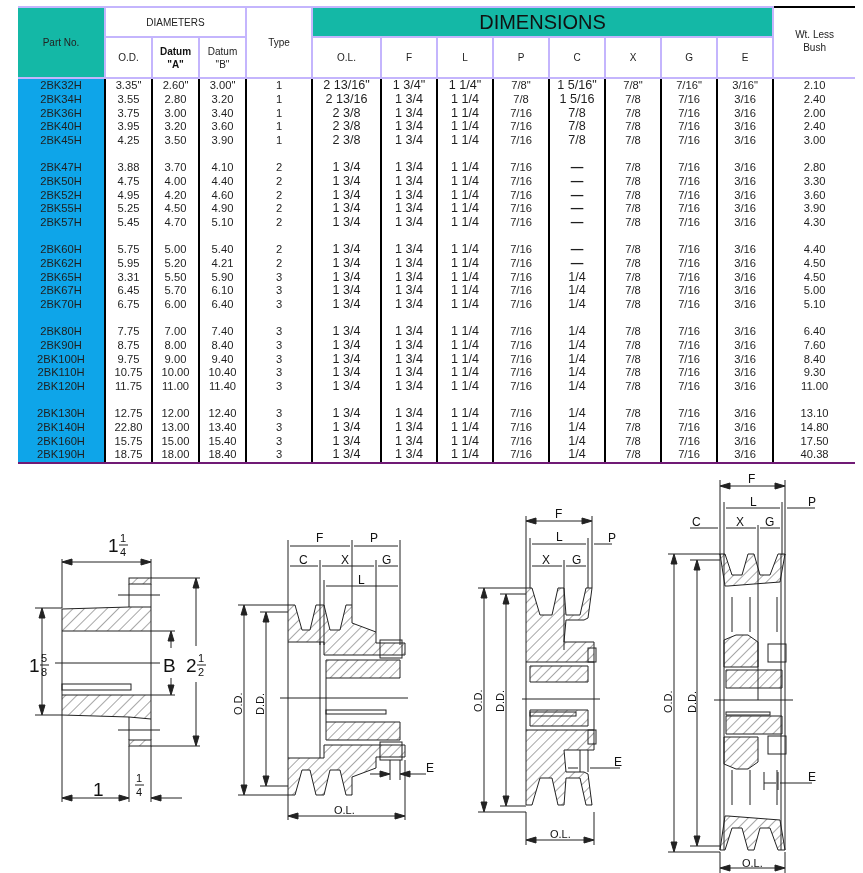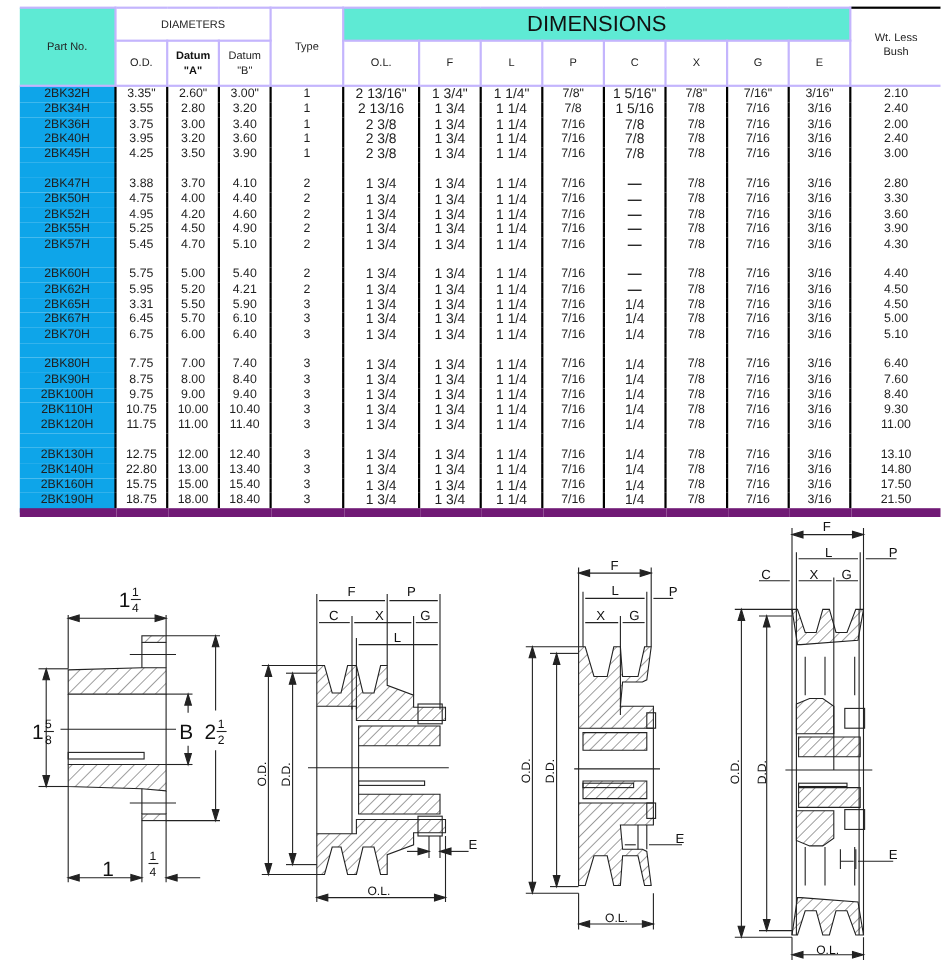--- a/index.html
+++ b/index.html
@@ -3,36 +3,36 @@
 <meta charset="utf-8">
 <style>
   html, body { margin: 0; padding: 0; background: #ffffff; }
   body { width: 863px; height: 873px; position: relative; overflow: hidden;
          font-family: "Liberation Sans", sans-serif; color: #1a1a1a; }
 
   .spec-table { position: absolute; left: 18px; top: 6px; border-collapse: collapse;
                 table-layout: fixed; width: 837px; }
   .spec-table th, .spec-table td { padding: 0; text-align: center; }
   .spec-table thead th { border: 2px solid #c4b5fd; font-weight: normal; font-size: 10px; color: #222; }
-  .spec-table thead th.gray { background: #5eead4; }
+  .spec-table thead th.gray { background: #14b8a6; }
   .spec-table thead th.dims { font-size: 20px; height: 27px; color: #111; }
   .spec-table thead th.bold { font-weight: bold; color: #111; }
   .spec-table thead tr.h1 th { height: 28px; }
   .spec-table thead tr.h2 th { height: 39px; }
   .spec-table thead th .two { display: block; line-height: 13px; }
   .spec-table thead th.wt { vertical-align: top; padding-top: 20px; line-height: 15px; }
   .spec-table thead th.wt-r { border-right: none; border-top: 2px solid #000; }
 
   .spec-table tbody td { font-size: 11.2px; line-height: 13.8px; height: 13.8px;
                          border-left: 2px solid #000; border-right: 2px solid #000; color: #1f1f1f; }
   .spec-table tbody td.part { background: #0ea5e9; border-left: none; }
   .spec-table tbody td.wtc { border-right: none; }
   .spec-table tbody td.big { font-size: 12.6px; }
   .spec-table tbody tr.gap td { height: 13px; }
-  .spec-table tbody tr.last td { border-bottom: 8px solid #701a75; }
+  .spec-table tbody tr.last td { border-bottom: 2px solid #701a75; }
   .spec-table tbody td.dash { font-weight: bold; }
 
   .diagram { position: absolute; }
   .diagram svg { display: block; }
   .dim-text { font-family: "Liberation Sans", sans-serif; fill: #111; }
 </style>
 </head>
 <body>
 
 <table class="spec-table">
@@ -523,21 +523,21 @@
         <td class="">18.40</td>
         <td class="">3</td>
         <td class="big">1 3/4</td>
         <td class="big">1 3/4</td>
         <td class="big">1 1/4</td>
         <td class="">7/16</td>
         <td class="big">1/4</td>
         <td class="">7/8</td>
         <td class="">7/16</td>
         <td class="">3/16</td>
-        <td class="wtc">21.50</td>
+        <td class="wtc">40.38</td>
       </tr>
     </tbody>
 </table>
 
 <div class="diagram" style="left:0px; top:500px;">
   <svg width="230" height="330" viewBox="0 0 230 330">
     <defs>
       <pattern id="hatch" patternUnits="userSpaceOnUse" width="8" height="8" patternTransform="rotate(45)">
         <line x1="0" y1="0" x2="0" y2="8" stroke="#222" stroke-width="0.8"></line>
       </pattern>

